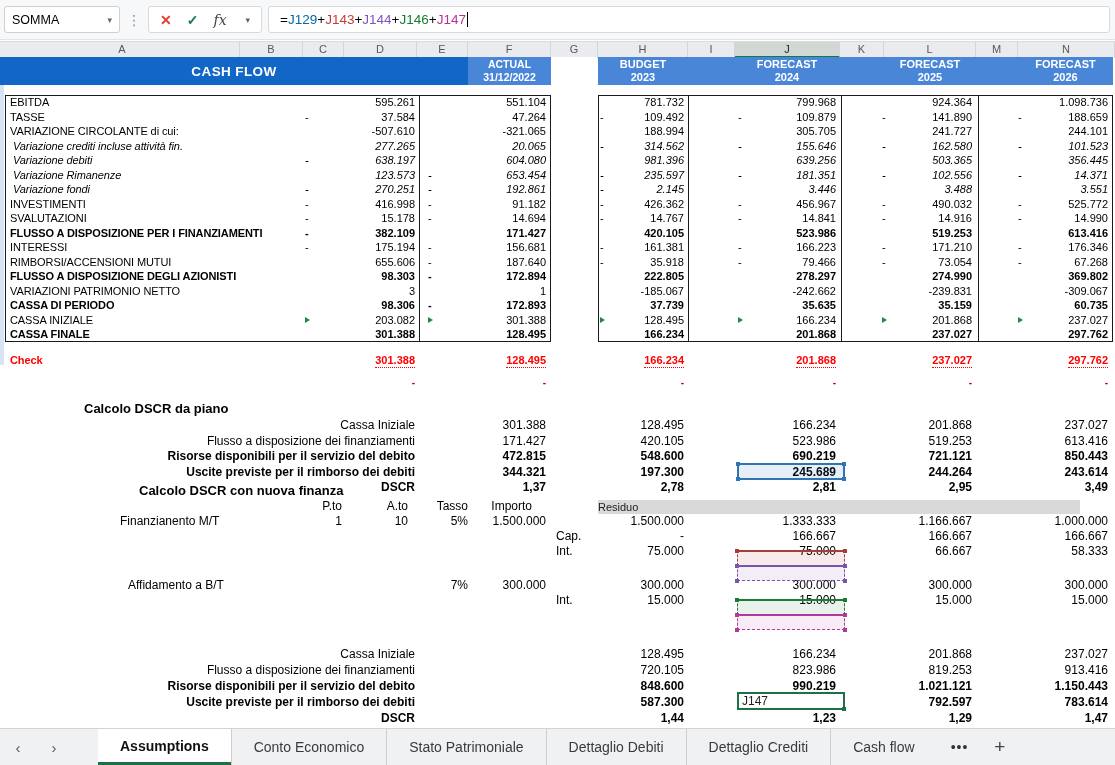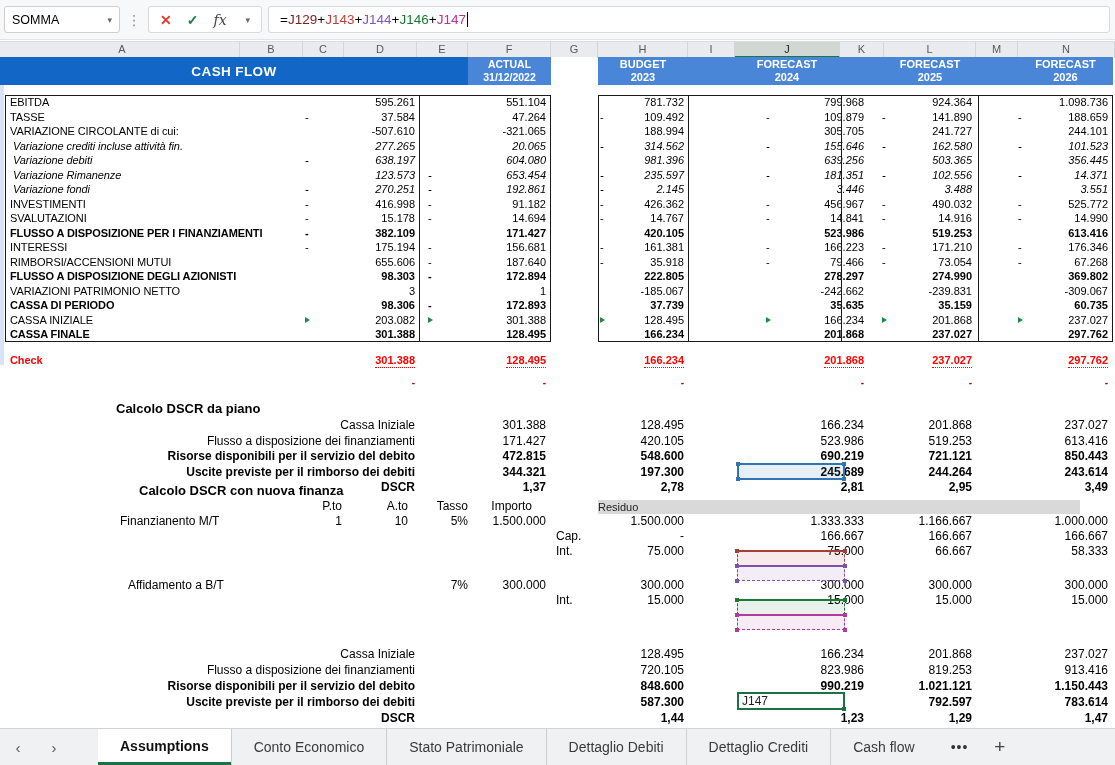--- a/index.html
+++ b/index.html
@@ -14,21 +14,21 @@
   .nbox .lbl{flex:1;}
   .chev{color:#666;font-size:9px;margin-left:4px;}
   .dots{color:#8A8A8A;margin:0 7px;font-size:14px;}
   .fgroup{height:25px;background:#fff;border:1px solid #D9D9D9;border-radius:3px;
           display:flex;align-items:center;padding:0 11px;gap:15px;}
   .btn-x{color:#E23B2E;font-size:14px;font-weight:bold;}
   .btn-ok{color:#1E7A46;font-size:14px;font-weight:bold;}
   .btn-fx{font-style:italic;font-family:"DejaVu Serif",serif;color:#444;font-size:14px;}
   .finput{flex:1;height:25px;margin:0 5px 0 6px;background:#fff;border:1px solid #D9D9D9;
           border-radius:3px;display:flex;align-items:center;padding:0 11px;font-size:13.5px;}
-  .fk{color:#000;} .fblue{color:#7f1d1d;} .fred{color:#BF3F34;} .fpurple{color:#8055BE;}
+  .fk{color:#000;} .fblue{color:#0369a1;} .fred{color:#BF3F34;} .fpurple{color:#8055BE;}
   .fgreen{color:#197B30;} .fmagenta{color:#BC2D96;}
   .cursor{display:inline-block;width:1px;height:15px;background:#000;margin-left:1px;}
 
   
   #cols{position:absolute;top:41px;left:0;width:1115px;height:16px;background:#E9EBEE;
         border-top:1px solid #DADCDE;box-sizing:border-box;}
   .ch{position:absolute;top:0;height:16px;line-height:15px;text-align:center;font-size:11px;
       color:#585858;border-right:1px solid #D3D5D8;box-sizing:border-box;}
   .ch.sel{background:#D1D8D3;border-bottom:2px solid #107C41;color:#1E1E1E;}
 
@@ -45,41 +45,41 @@
 
   
   #cfrows{position:absolute;top:95px;left:0;width:1115px;z-index:2;}
   .cfrow{position:relative;height:14.53px;line-height:14.5px;font-size:11px;}
   .cfrow.bold{font-weight:bold;}
   .cfrow.italic{font-style:italic;font-size:11px;}
   .cflbl{position:absolute;left:10px;width:292px;white-space:nowrap;overflow:hidden;letter-spacing:-0.1px;}
   .cfrow.italic .cflbl{left:13px;}
   .cell{position:absolute;top:0;bottom:0;display:flex;align-items:center;}
   .cD{left:305px;width:110px;} .cF{left:428px;width:118px;} .cH{left:600px;width:84px;}
-  .cJ{left:738px;width:98px;margin-left:28px;}  .cL{left:882px;width:90px;}  .cN{left:1018px;width:90px;}
+  .cJ{left:738px;width:98px;}  .cL{left:882px;width:90px;}  .cN{left:1018px;width:90px;}
   .cell .n{margin-left:auto;white-space:nowrap;}
   .cell .s{white-space:nowrap;}
   .tri{width:0;height:0;border-top:3.5px solid transparent;border-bottom:3.5px solid transparent;
        border-left:5px solid #1F8A44;margin-right:2px;}
 
   
   .tbox{position:absolute;pointer-events:none;z-index:3;border:1px solid #1a1a1a;box-sizing:border-box;}
   .tvline{position:absolute;pointer-events:none;z-index:3;width:0;border-left:1px solid #1a1a1a;}
 
   
   #checkrow{position:absolute;top:354px;left:0;width:1115px;height:14px;line-height:13px;
             color:#FF0000;font-weight:bold;font-size:11px;z-index:2;}
   #checkrow .n{border-bottom:1.5px dotted #FF0000;padding-bottom:0px;}
   #dashrow{position:absolute;top:376px;left:0;width:1115px;height:12px;line-height:11px;
            color:#C00000;font-weight:bold;font-size:10px;z-index:2;}
 
   
   .sect{position:absolute;left:0;width:1115px;z-index:2;}
   .stitle{font-weight:bold;font-size:13px;height:19px;line-height:19px;white-space:nowrap;}
-  #dscr1{top:399px;} #dscr1 .stitle{padding-left:116px;}
+  #dscr1{top:399px;} #dscr1 .stitle{padding-left:84px;}
   .drow{position:relative;height:15.5px;line-height:15.5px;font-size:12px;}
   .drow.bold{font-weight:bold;}
   .rlbl{position:absolute;left:0;width:415px;text-align:right;white-space:nowrap;}
   #dscr2{top:646px;}
   #dscr2 .drow{height:16px;line-height:16px;}
 
   
   #nf{top:481px;height:130px;padding-left:9px;}
   #nf .stitle{padding-left:130px;}
   .nfrow{position:absolute;left:0;width:1115px;height:15px;line-height:15px;font-size:12px;}

